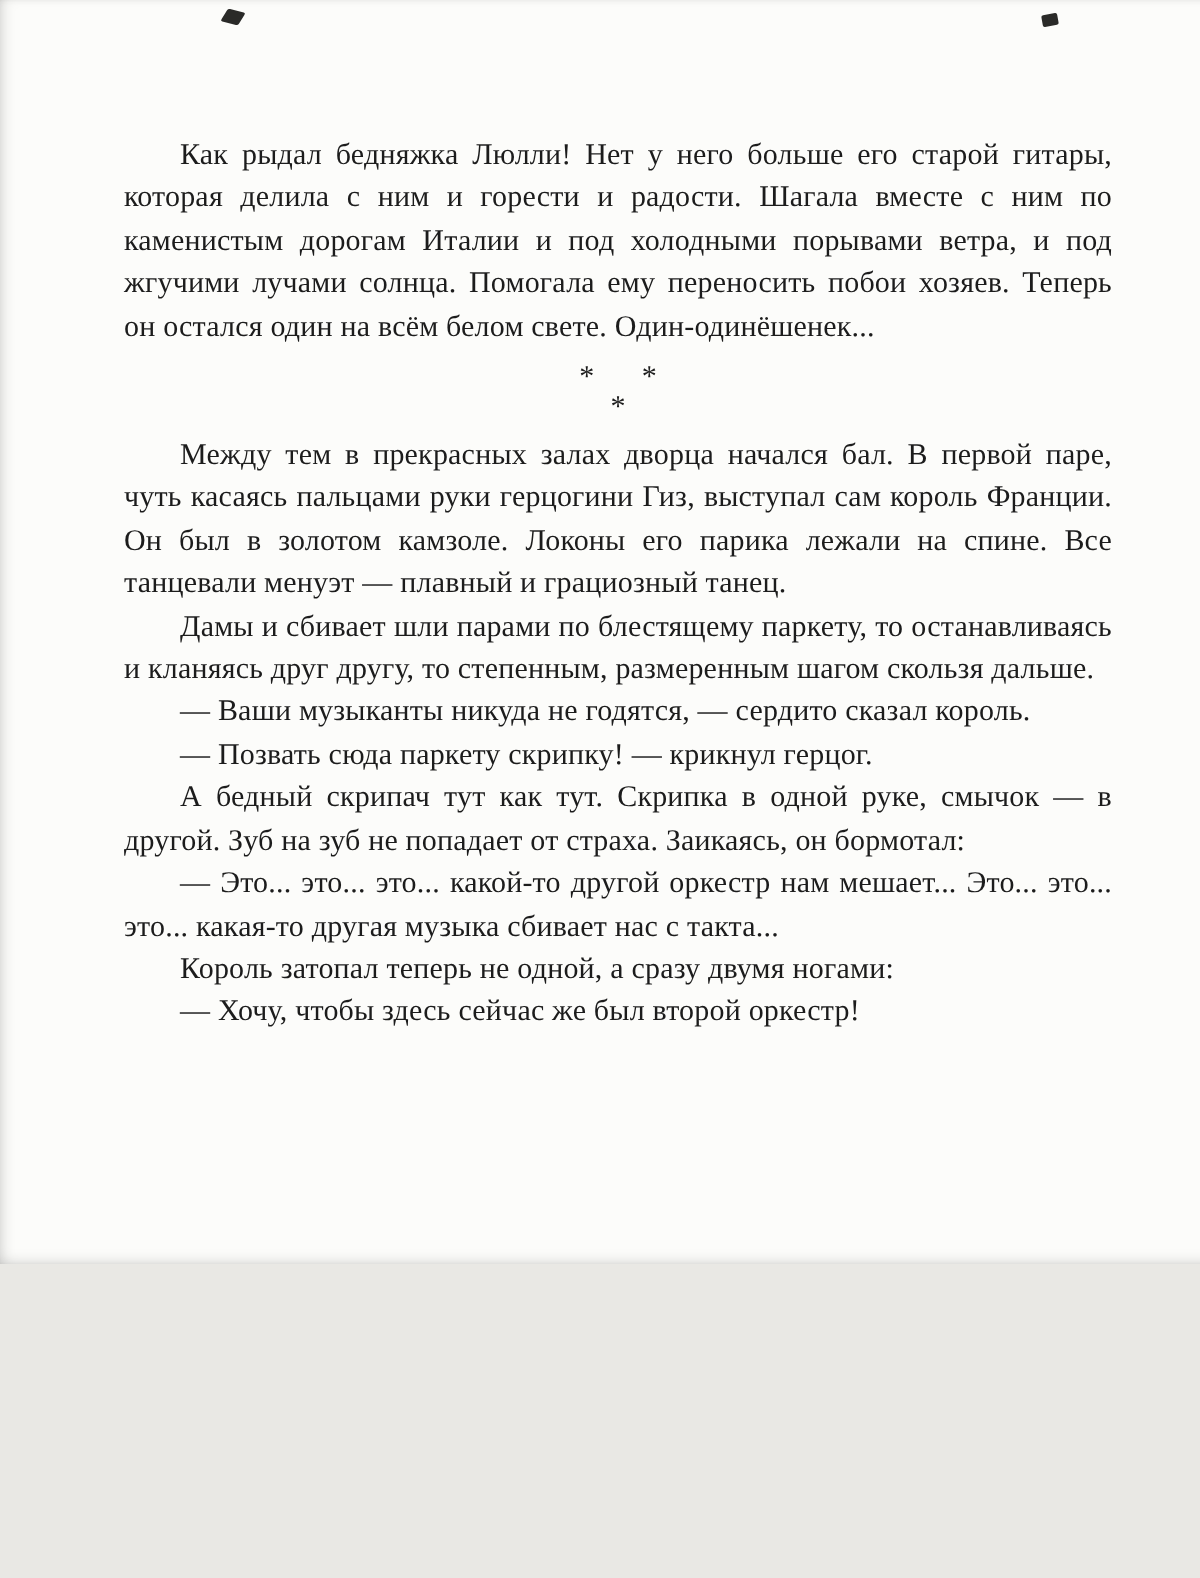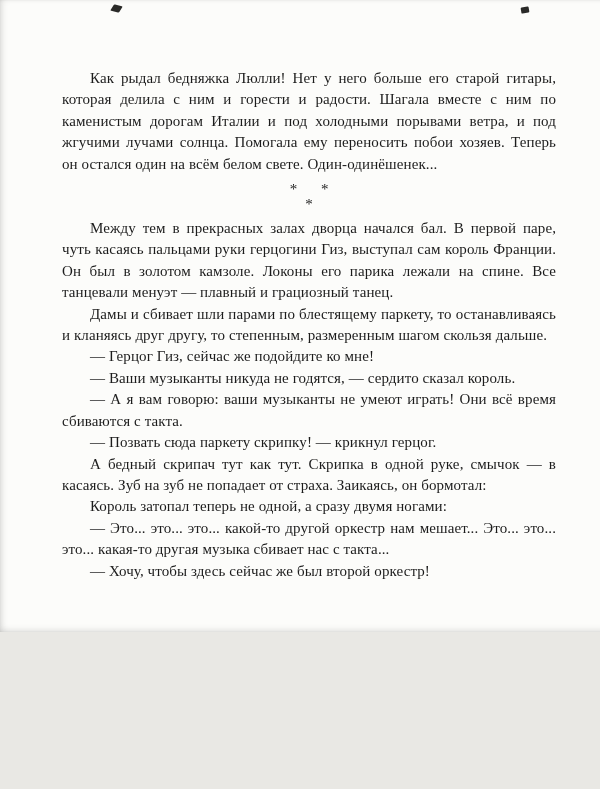--- a/index.html
+++ b/index.html
@@ -93,26 +93,24 @@
 
     <p>Как рыдал бедняжка Люлли! Нет у него больше его старой гитары, которая делила с ним и горести и радости. Шагала вместе с ним по каменистым дорогам Италии и под холодными порывами ветра, и под жгучими лучами солнца. Помогала ему переносить побои хозяев. Теперь он остался один на всём белом свете. Один-одинёшенек...</p>
 
     <div class="divider">
       <span class="row-top">* *</span>
       <span class="row-bottom">*</span>
     </div>
 
     <p>Между тем в прекрасных залах дворца начался бал. В первой паре, чуть касаясь пальцами руки герцогини Гиз, выступал сам король Франции. Он был в золотом камзоле. Локоны его парика лежали на спине. Все танцевали менуэт — плавный и грациозный танец.</p>
     <p>Дамы и сбивает шли парами по блестящему паркету, то останавливаясь и кланяясь друг другу, то степенным, размеренным шагом скользя дальше.</p>
-    <p>— Герцог Гиз, сейчас же подойдите ко мне!</p>
     <p>— Ваши музыканты никуда не годятся, — сердито сказал король.</p>
-    <p>— А я вам говорю: ваши музыканты не умеют играть! Они всё время сбиваются с такта.</p>
     <p>— Позвать сюда паркету скрипку! — крикнул герцог.</p>
-    <p>А бедный скрипач тут как тут. Скрипка в одной руке, смычок — в касаясь. Зуб на зуб не попадает от страха. Заикаясь, он бормотал:</p>
+    <p>А бедный скрипач тут как тут. Скрипка в одной руке, смычок — в другой. Зуб на зуб не попадает от страха. Заикаясь, он бормотал:</p>
+    <p>— Это... это... это... какой-то другой оркестр нам мешает... Это... это... это... какая-то другая музыка сбивает нас с такта...</p>
     <p>Король затопал теперь не одной, а сразу двумя ногами:</p>
-    <p>— Это... это... это... какой-то другой оркестр нам мешает... Это... это... это... какая-то другая музыка сбивает нас с такта...</p>
     <p>— Хочу, чтобы здесь сейчас же был второй оркестр!</p>
 
   </div>
 
   <div class="page-number">13</div>
 
 </div>
 
 </body></html>

